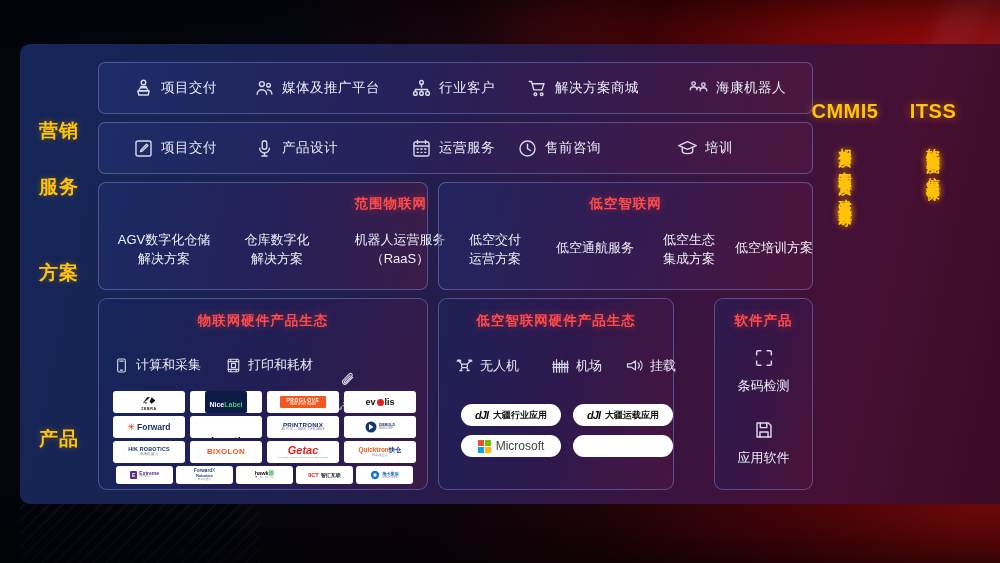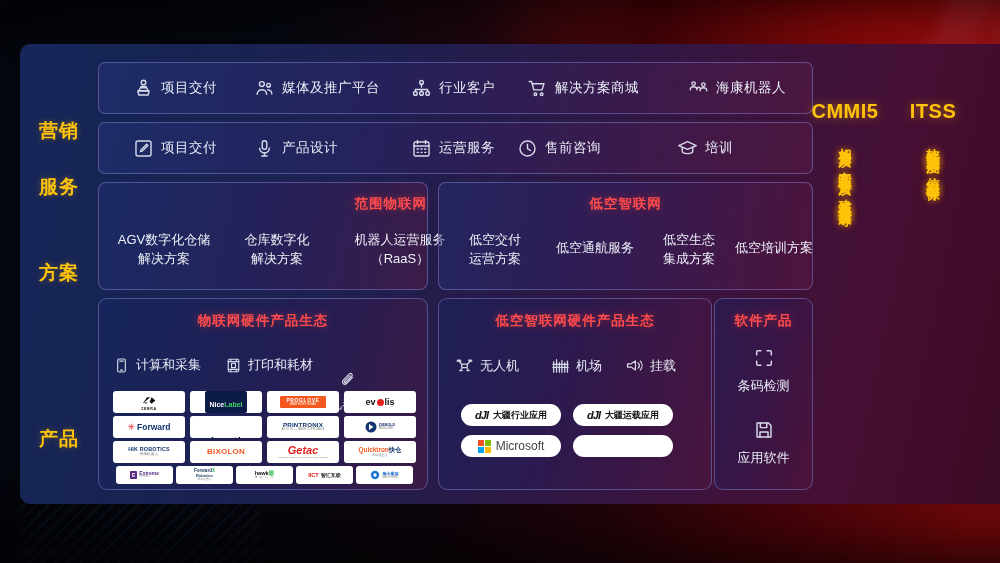--- a/index.html
+++ b/index.html
@@ -449,21 +449,21 @@
               <circle cx="12" cy="12" r="10" fill="#1a73d4"></circle>
               <circle cx="12" cy="12" r="4" fill="#fff"></circle>
             </svg>
             <div style="line-height:1;text-align:left;">
               <div style="font-size:4px;color:#1a73d4;font-weight:bold;">梅卡曼德</div>
               <div style="font-size:2.8px;color:#888;">MECH MIND</div>
             </div>
           </div>
              </div>
       </div>
-      <div class="prodbox" style="left:418px;top:254px;width:274px;height:192px;">
+      <div class="prodbox" style="left:418px;top:254px;width:236px;height:192px;">
   <div class="box-title" style="top:13px;">低空智联网硬件产品生态</div>
         <div class="cat" style="left:16px;top:57px;">
     <span class="ico" style="width:19px;height:19px">
             <svg viewBox="0 0 24 24">
               <path d="M2.6 6.4h5M3.4 5.2h3.4M18 6.4h3.4M17.2 5.2h3.4" fill="none" stroke="#e6e9f5" stroke-width="1.6" stroke-linecap="round" stroke-linejoin="round"></path>
               <path d="M5.2 6.6l3.6 4M19 6.6l-3.6 4" fill="none" stroke="#e6e9f5" stroke-width="1.6" stroke-linecap="round" stroke-linejoin="round"></path>
               <rect x="8.4" y="10.2" width="7.2" height="4.4" rx="1.4" fill="none" stroke="#e6e9f5" stroke-width="1.6" stroke-linecap="round" stroke-linejoin="round"></rect>
               <path d="M9 14.8l-2 3.2M15 14.8l2 3.2M6 18.4h3M15 18.4h3" fill="none" stroke="#e6e9f5" stroke-width="1.6" stroke-linecap="round" stroke-linejoin="round"></path>
             </svg>
           </span>

